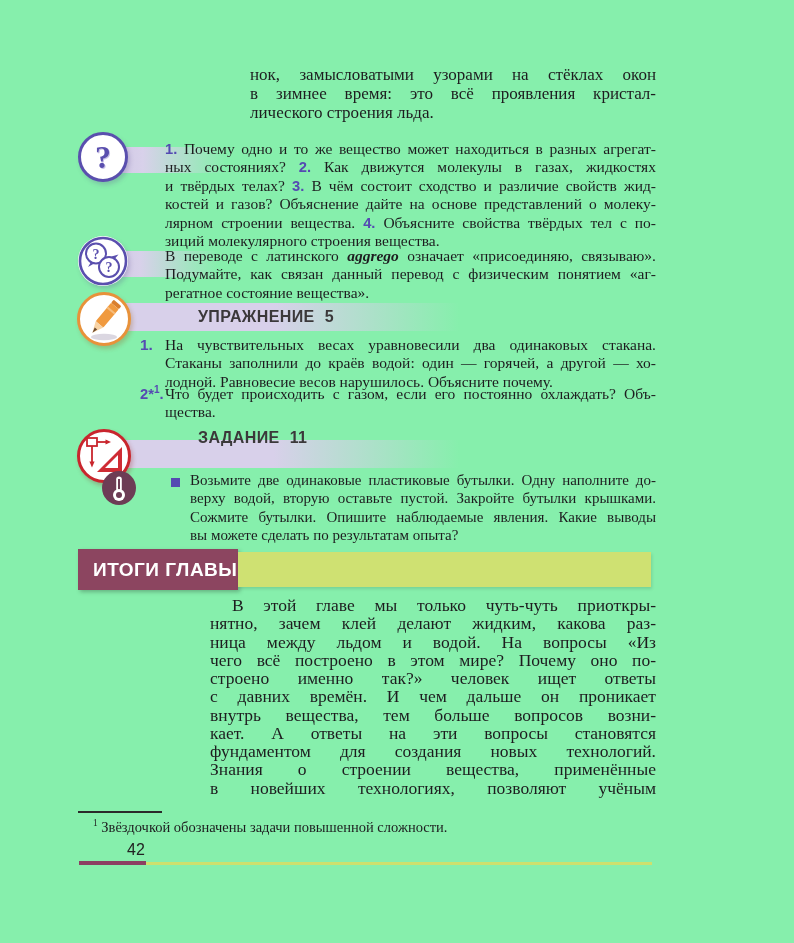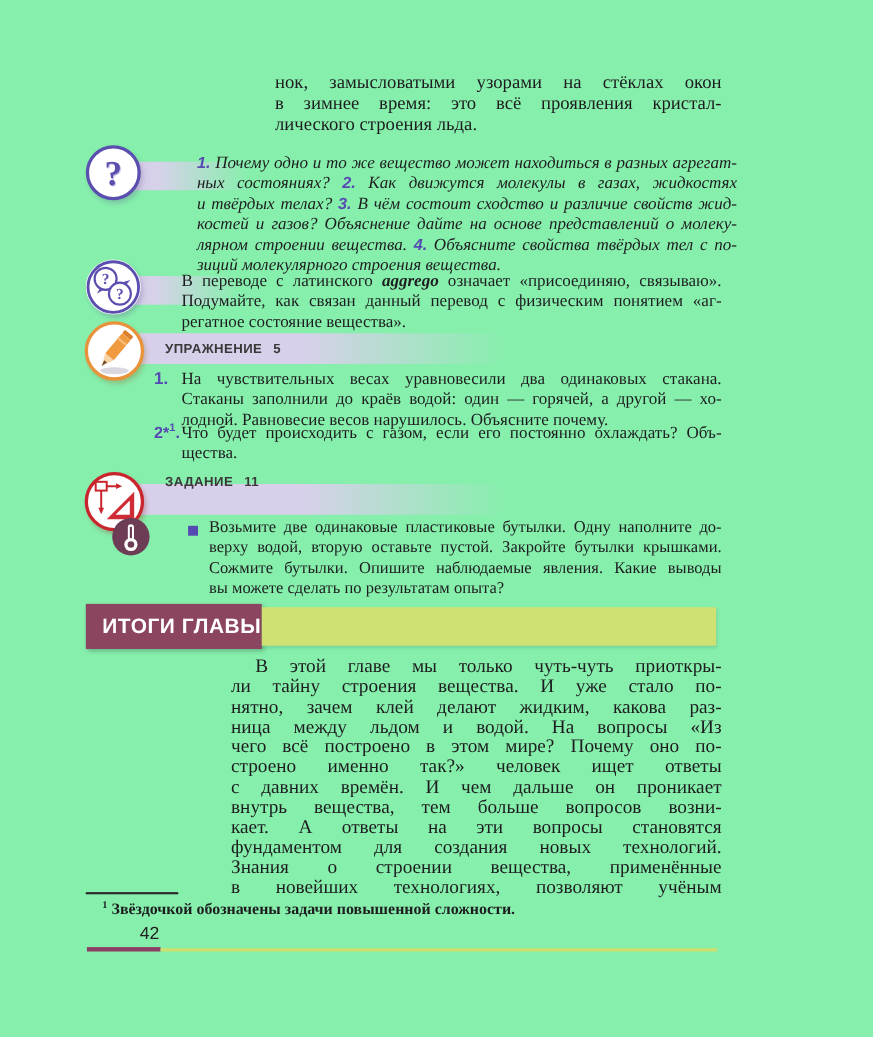--- a/index.html
+++ b/index.html
@@ -9,40 +9,40 @@
 
   
   .tl{text-align:justify;text-align-last:justify;white-space:normal;}
   .tl.end{text-align-last:left;}
   .tl.ind{text-indent:22px;}
   .num{font-family:"Liberation Sans",sans-serif;font-weight:700;color:#554ab2;font-size:0.95em;}
   .bi{font-weight:700;font-style:italic;}
   .supn{vertical-align:super;font-size:0.65em;line-height:0;}
 
   .intro{left:250px;top:66px;width:406px;font-size:17px;line-height:18.8px;}
-  .questions{left:179px;top:140px;width:491px;font-size:15.5px;line-height:18.4px;font-style:italic;}
+  .questions{left:165px;top:140px;width:491px;font-size:15.5px;line-height:18.4px;}
   .etymology{left:165px;top:247px;width:491px;font-size:15.5px;line-height:18.4px;}
 
   
   .medal{border-radius:50%;background:#fff;display:flex;align-items:center;justify-content:center;
          box-shadow:2px 3px 4px rgba(90,80,140,0.25);}
   .q1{left:78px;top:132px;width:50px;height:50px;border:3px solid #5a4fae;box-sizing:border-box;}
   .q1 .qm{font-family:"Liberation Serif",serif;font-weight:700;font-size:32px;color:#5a4fae;
           text-shadow:1px 1px 0 #c9c2e6;line-height:1;}
   .q2{left:78px;top:236px;width:50px;height:50px;}
   .ribbon{height:26px;background:linear-gradient(90deg,#cdc5e3 0%,#d8d1ea 35%,rgba(216,209,234,0) 100%);}
   .rb1{left:98px;top:147px;width:128px;}
   .rb2{left:98px;top:251px;width:120px;}
 
   
   .band{height:28px;background:linear-gradient(90deg,#d8d0ea 0%,#d8d0ea 45%,rgba(216,208,234,0) 95%);}
   .band-ex{left:106px;top:303px;width:372px;}
   .band-task{left:106px;top:440px;width:372px;}
-  .hdr-label{font-family:"Liberation Sans",sans-serif;font-weight:700;font-size:12px;color:#3b383a;
-             letter-spacing:0.4px;display:flex;gap:10px;align-items:center;height:28px;}
+  .hdr-label{font-family:"Liberation Sans",sans-serif;font-weight:700;font-size:16px;color:#3b383a;
+             letter-spacing:0.4px;display:flex;gap:10px;align-items:center;height:28px;margin-left:48px;}
   .hdr-ex{left:150px;top:303px;}
   .hdr-task{left:150px;top:424px;}
   .pencil{left:77px;top:292px;width:54px;height:54px;border:3px solid #e8923a;box-sizing:border-box;
           box-shadow:2px 3px 4px rgba(150,100,40,0.3);}
   .ruler{left:77px;top:429px;width:54px;height:54px;border:3px solid #c9252d;box-sizing:border-box;
          box-shadow:2px 3px 4px rgba(150,40,40,0.3);}
 
   
   .ex-item{left:140px;width:516px;font-size:15.5px;line-height:18.4px;}
   .ex1{top:336px;} .ex2{top:385px;}
@@ -59,21 +59,21 @@
   .banner-maroon{left:78px;top:549px;width:160px;height:41px;background:#8c4560;
                  box-shadow:2px 2px 4px rgba(0,0,0,0.25);display:flex;align-items:center;}
   .banner-title{font-family:"Liberation Sans",sans-serif;font-weight:700;font-size:19px;color:#ffffff;
                 padding-left:15px;letter-spacing:0.5px;}
   .banner-green{left:238px;top:552px;width:413px;height:35px;background:#cfe172;
                 box-shadow:1px 2px 3px rgba(0,0,0,0.12);}
 
   .summary{left:210px;top:596px;width:446px;font-size:17.5px;line-height:18.25px;}
 
   .divider{left:78px;top:811px;width:84px;height:2px;background:#2a2a2a;}
-  .footnote{left:93px;top:819px;width:560px;font-size:14.5px;font-weight:bold;}
+  .footnote{left:93px;top:819px;width:560px;font-size:14.5px;}
   .pagenum{left:79px;top:841px;font-family:"Liberation Sans",sans-serif;font-weight:400;font-size:16px;color:#222;margin-left:48px;}
   .bar-maroon{left:79px;top:861px;width:67px;height:4px;background:#8c3f62;}
   .bar-green{left:146px;top:862px;width:506px;height:3px;background:#cde06e;}
 </style>
 </head>
 <body>
 
 <div class="page">
 
   <div class="abs intro">
@@ -180,21 +180,20 @@
       <div class="tl end">вы можете сделать по результатам опыта?</div>
     </div>
 
   <div class="abs banner-maroon">
     <span class="banner-title">ИТОГИ ГЛАВЫ</span>
   </div>
   <div class="abs banner-green"></div>
 
   <div class="abs summary">
       <div class="tl ind">В этой главе мы только чуть-чуть приоткры-</div>
-      <div class="tl">ли тайну строения вещества. И уже стало по-</div>
       <div class="tl">нятно, зачем клей делают жидким, какова раз-</div>
       <div class="tl">ница между льдом и водой. На вопросы «Из</div>
       <div class="tl">чего всё построено в этом мире? Почему оно по-</div>
       <div class="tl">строено именно так?» человек ищет ответы</div>
       <div class="tl">с давних времён. И чем дальше он проникает</div>
       <div class="tl">внутрь вещества, тем больше вопросов возни-</div>
       <div class="tl">кает. А ответы на эти вопросы становятся</div>
       <div class="tl">фундаментом для создания новых технологий.</div>
       <div class="tl">Знания о строении вещества, применённые</div>
       <div class="tl">в новейших технологиях, позволяют учёным</div>

